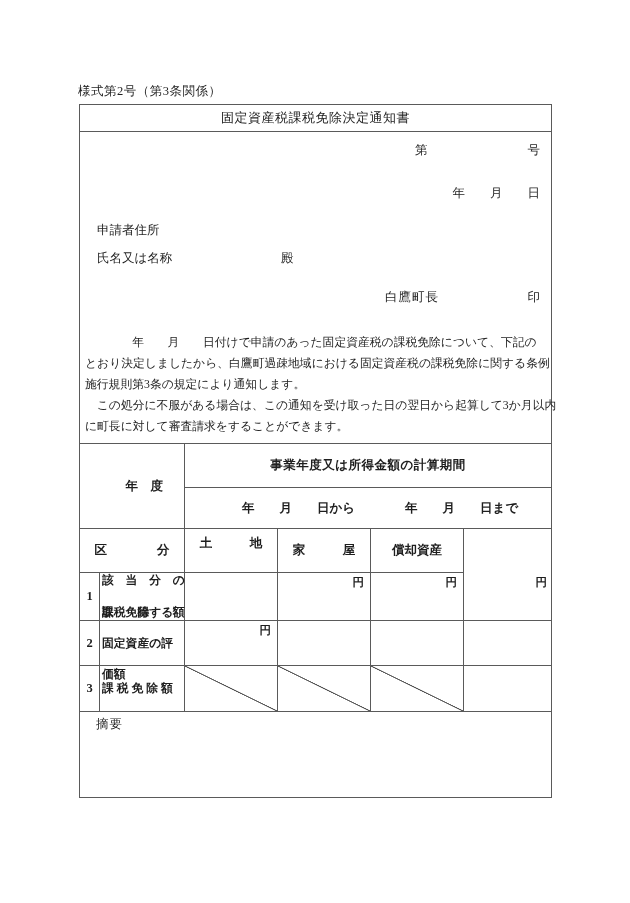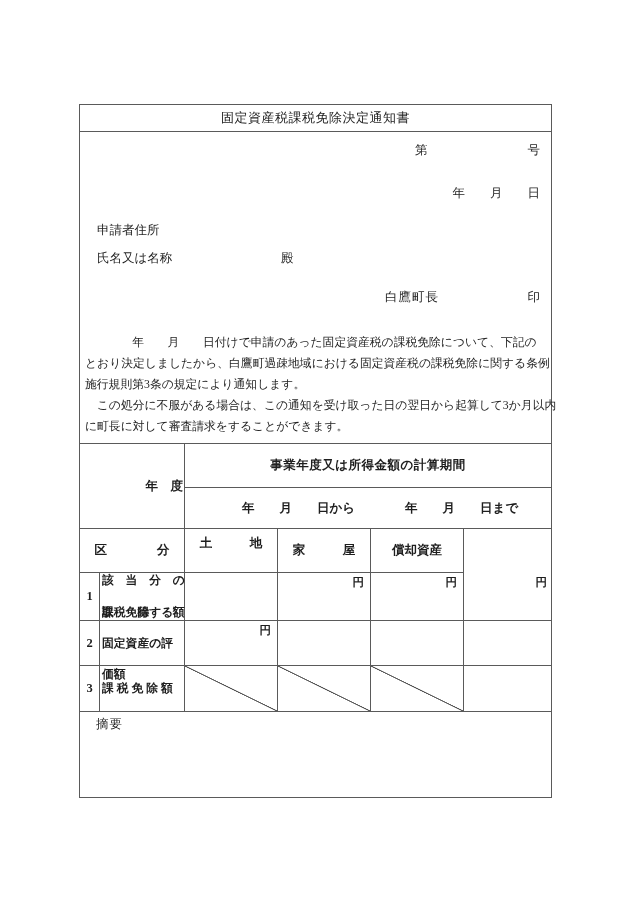--- a/index.html
+++ b/index.html
@@ -74,20 +74,21 @@
       rgba(0,0,0,0) calc(50% + 0.8px));
   }
   .raised { transform: translateY(-7px); }
   .notes-label { position:absolute; left: 16px; top: 4px; letter-spacing: 1px; }
 </style>
 </head>
 <body>
 
 <div class="page">
 
+  <div class="abs form-number">様式第2号（第3条関係）</div>
 
   <div class="abs box">
 
     <div class="abs title-row">固定資産税課税免除決定通知書</div>
 
     <div class="abs right-line pre" style="top:37px;">第　　　　　　　　号</div>
 
     <div class="abs right-line pre" style="top:80px;">年　　月　　日</div>
 
     <div class="abs" style="left:17px; top:117px; line-height:16px;">申請者住所</div>
@@ -101,21 +102,21 @@
     <div class="abs para">
       <div>　　　　年　　月　　日付けで申請のあった固定資産税の課税免除について、下記の</div>
       <div>とおり決定しましたから、白鷹町過疎地域における固定資産税の課税免除に関する条例</div>
       <div>施行規則第3条の規定により通知します。</div>
       <div>　この処分に不服がある場合は、この通知を受け取った日の翌日から起算して3か月以内</div>
       <div>に町長に対して審査請求をすることができます。</div>
     </div>
 
     <div class="abs table-area">
 
-      <div class="cell bR bB" style="left:0; top:0; width:105px; height:85px; display:flex; align-items:center; justify-content:flex-end; padding-right:1px;">年　度</div>
+      <div class="cell bR bB" style="left:0; top:0; width:105px; height:85px; display:flex; align-items:center; justify-content:flex-end; padding-right:21px;">年　度</div>
 
       <div class="cell bB cc" style="left:105px; top:0; width:366px; height:44px; letter-spacing:0.5px;">事業年度又は所得金額の計算期間</div>
 
       <div class="cell bB pre" style="left:105px; top:44px; width:366px; height:41px; display:flex; align-items:center; padding-left:57px;">年　　月　　日から　　　　年　　月　　日まで</div>
 
       <div class="cell bR bB cc pre" style="left:0; top:85px; width:105px; height:44px;">区　　　　分</div>
       <div class="cell bR bB cc" style="left:105px; top:85px; width:93px; height:44px;">
         <span class="pre raised">土　　　地</span>
       </div>
       <div class="cell bR bB cc pre" style="left:198px; top:85px; width:93px; height:44px;">家　　　屋</div>

